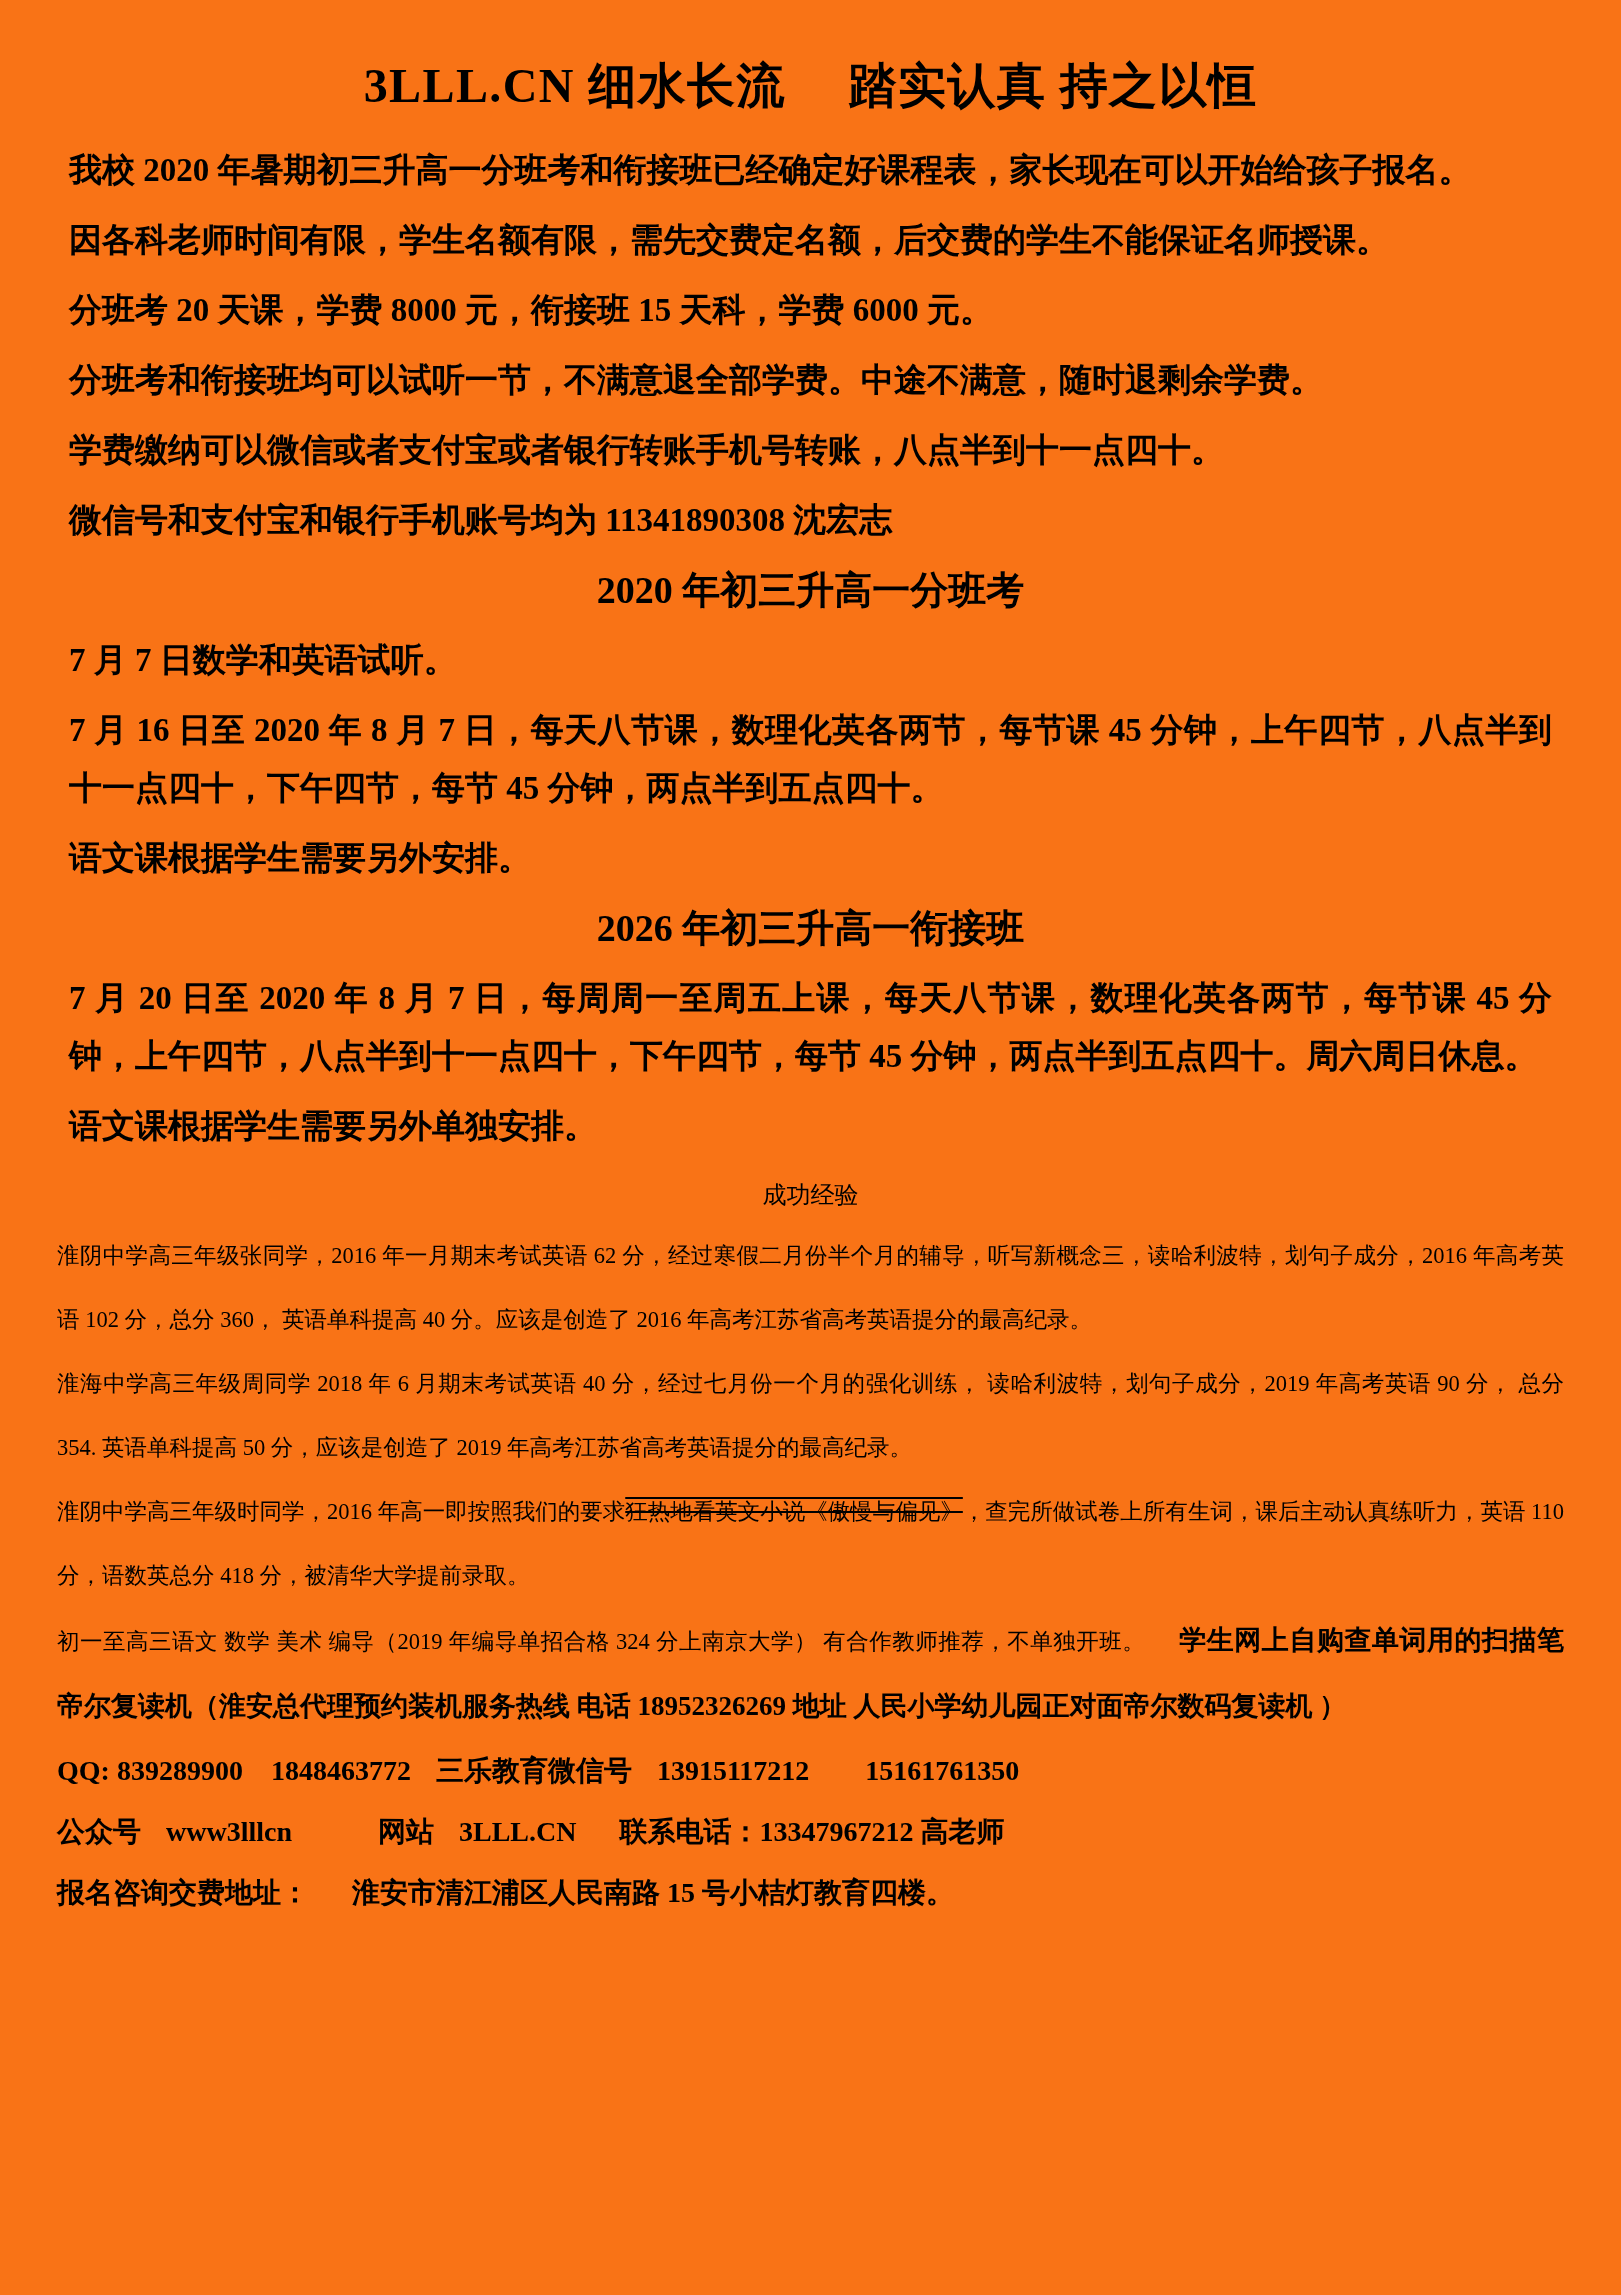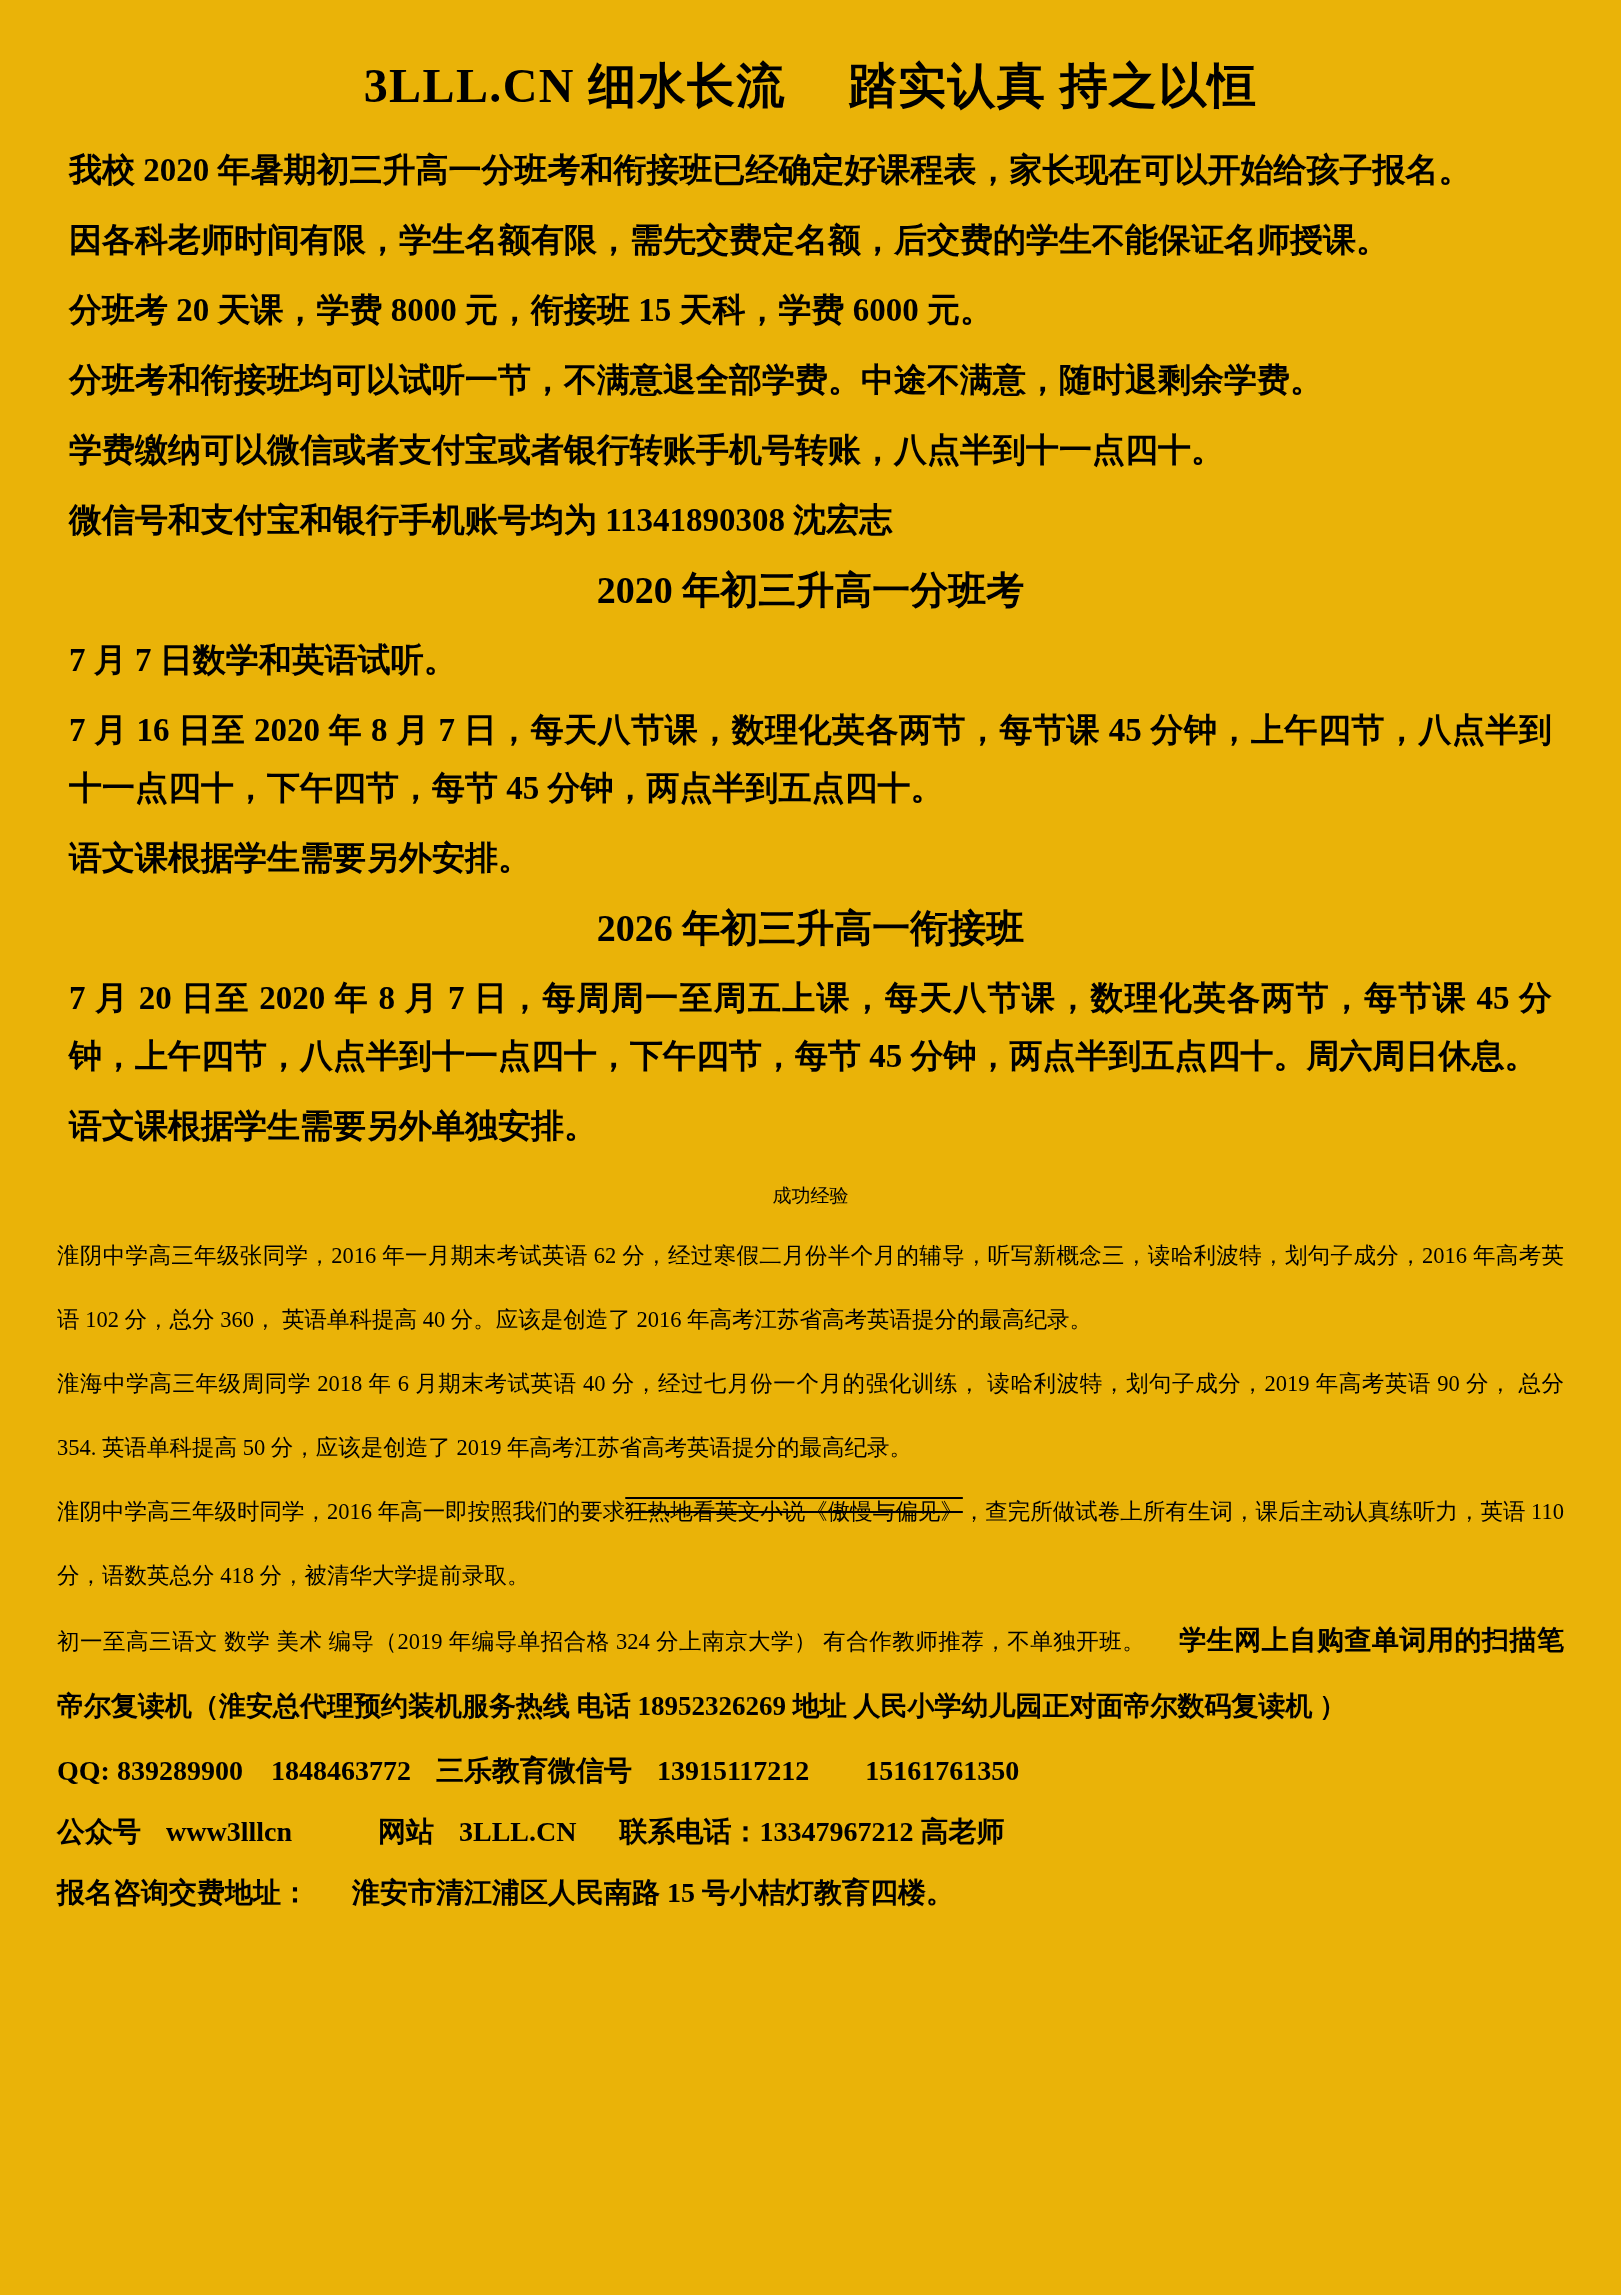--- a/index.html
+++ b/index.html
@@ -1,20 +1,20 @@
 <!DOCTYPE html>
 <html style="font-size:11.6px"><head>
 <meta charset="utf-8">
 <style>
   * { box-sizing: border-box; }
   html, body { margin: 0; padding: 0; background: #ffffff; }
   .page {
     width: 1621px;
     height: 2295px;
-    background: #eab308;
+    background: #f97316;
     color: #000000;
     padding: 51px 57px 29px 57px;
     font-family: "Liberation Serif", "DejaVu Serif", serif;
     overflow: hidden;
   }
   .doc-title {
     text-align: center;
     font-size: 48px;
     font-weight: bold;
     line-height: 70px;
@@ -29,21 +29,21 @@
     margin: 12px;
   }
   .center-heading {
     font-size: 38px;
     font-weight: bold;
     line-height: 58px;
     text-align: center;
     margin: 0;
   }
   .success-heading {
-    font-size: 19px;
+    font-size: 24px;
     font-weight: normal;
     text-align: center;
     line-height: 43px;
     margin: 19px 0 7.2px 0;
   }
   .story {
     font-size: 22.5px;
     font-weight: normal;
     line-height: 64px;
     text-align: justify;

